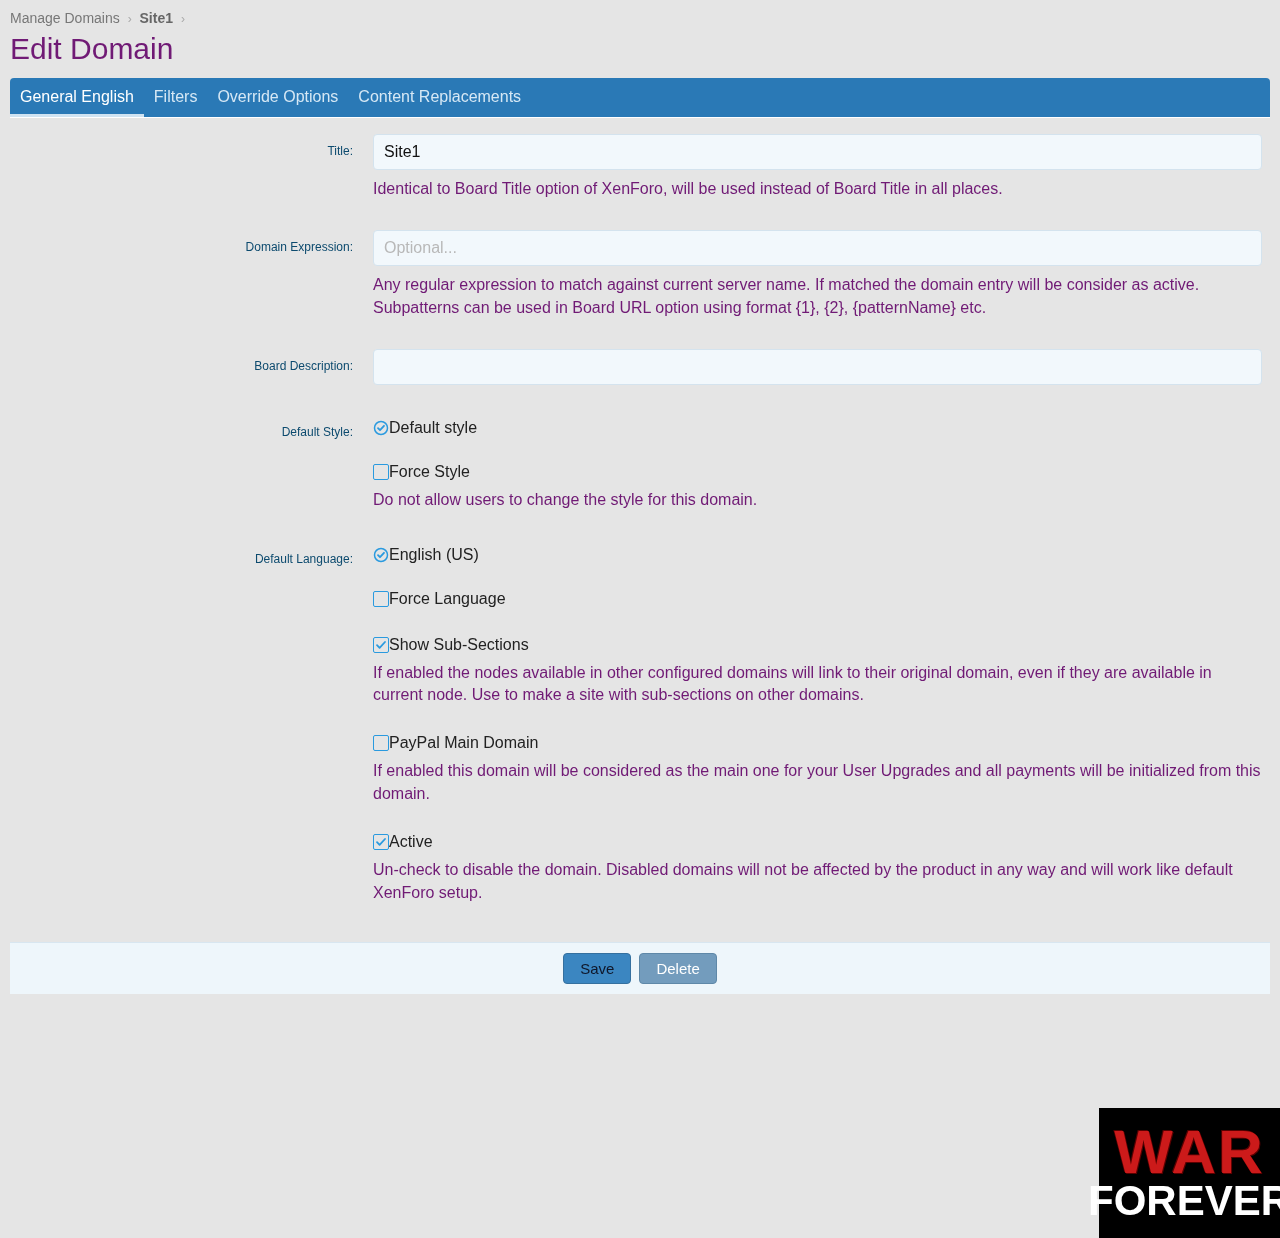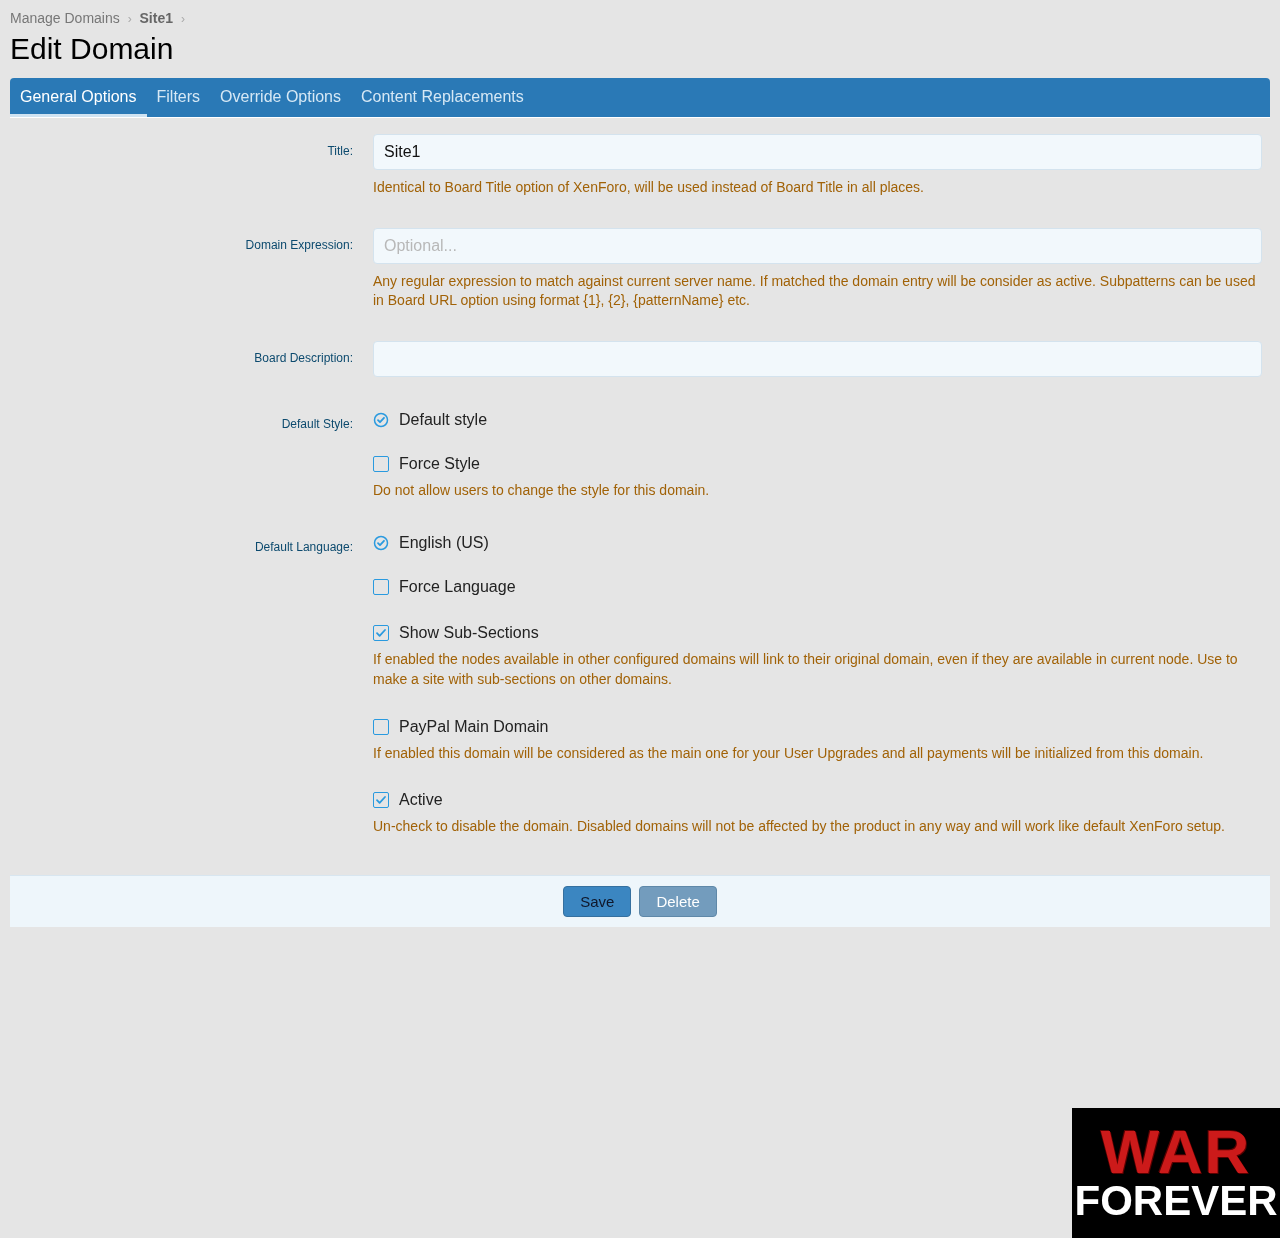--- a/index.html
+++ b/index.html
@@ -15,21 +15,21 @@
       color: #777;
       font-size: 14px;
       margin-bottom: 6px;
     }
     .breadcrumb a { color: #777; text-decoration: none; }
     .breadcrumb .sep { margin: 0 4px; color: #aaa; font-size: 12px;}
     .breadcrumb .current { color: #666; font-weight: 600; }
     .page-title {
       font-size: 30px;
       font-weight: 400;
-      color: #000000;
+      color: #701a75;
       margin-bottom: 12px;
     }
     .tab-bar {
       background: #2a79b6;
       border-radius: 4px 4px 0 0;
       display: flex;
       padding: 0;
       font-size: 16px;
     }
     .tab {
@@ -68,29 +68,28 @@
       border: 1px solid #d4e3ee;
       border-radius: 4px;
       background: #f2f8fc;
       padding: 0 10px;
       font-size: 16px;
       color: #111;
       outline: none;
     }
     .text-input::placeholder { color: #b8b8b8; }
     .help {
-      color: #a16207;
-      font-size: 14px;
+      color: #701a75;
+      font-size: 16px;
       margin-top: 8px;
       line-height: 1.4;
     }
     .option-row {
       display: flex;
       align-items: center;
-      gap: 10px;
       margin-top: 4px;
     }
     .radio-icon {
       width: 16px; height: 16px;
       position: relative;
       display: inline-block;
     }
     .radio-icon svg { display:block; }
     .checkbox-icon {
       width: 16px; height: 16px;
@@ -131,21 +130,21 @@
     }
     .btn-secondary {
       background: #739cbd;
       border-color: #5f88a8;
       color: #fff;
     }
     .watermark {
       position: fixed;
       right: 0;
       bottom: 0;
-      width: 208px;
+      width: 181px;
       height: 130px;
       background: #000;
       display: flex;
       flex-direction: column;
       align-items: center;
       justify-content: center;
       padding: 6px 4px;
     }
     .watermark .war {
       font-family: Impact, "Arial Black", sans-serif;
@@ -172,21 +171,21 @@
 <div class="page">
   <div class="breadcrumb">
     <a href="#">Manage Domains</a>
     <span class="sep">›</span>
     <span class="current">Site1</span>
     <span class="sep">›</span>
   </div>
   <h1 class="page-title">Edit Domain</h1>
 
   <div class="tab-bar">
-    <div class="tab active">General Options</div>
+    <div class="tab active">General English</div>
     <div class="tab">Filters</div>
     <div class="tab">Override Options</div>
     <div class="tab">Content Replacements</div>
   </div>
 
   <div class="panel" style="display:block; background:#e5e5e5; padding-top:16px;">
 
     <div class="form-row">
       <div class="form-label">Title:</div>
       <div class="form-field">

